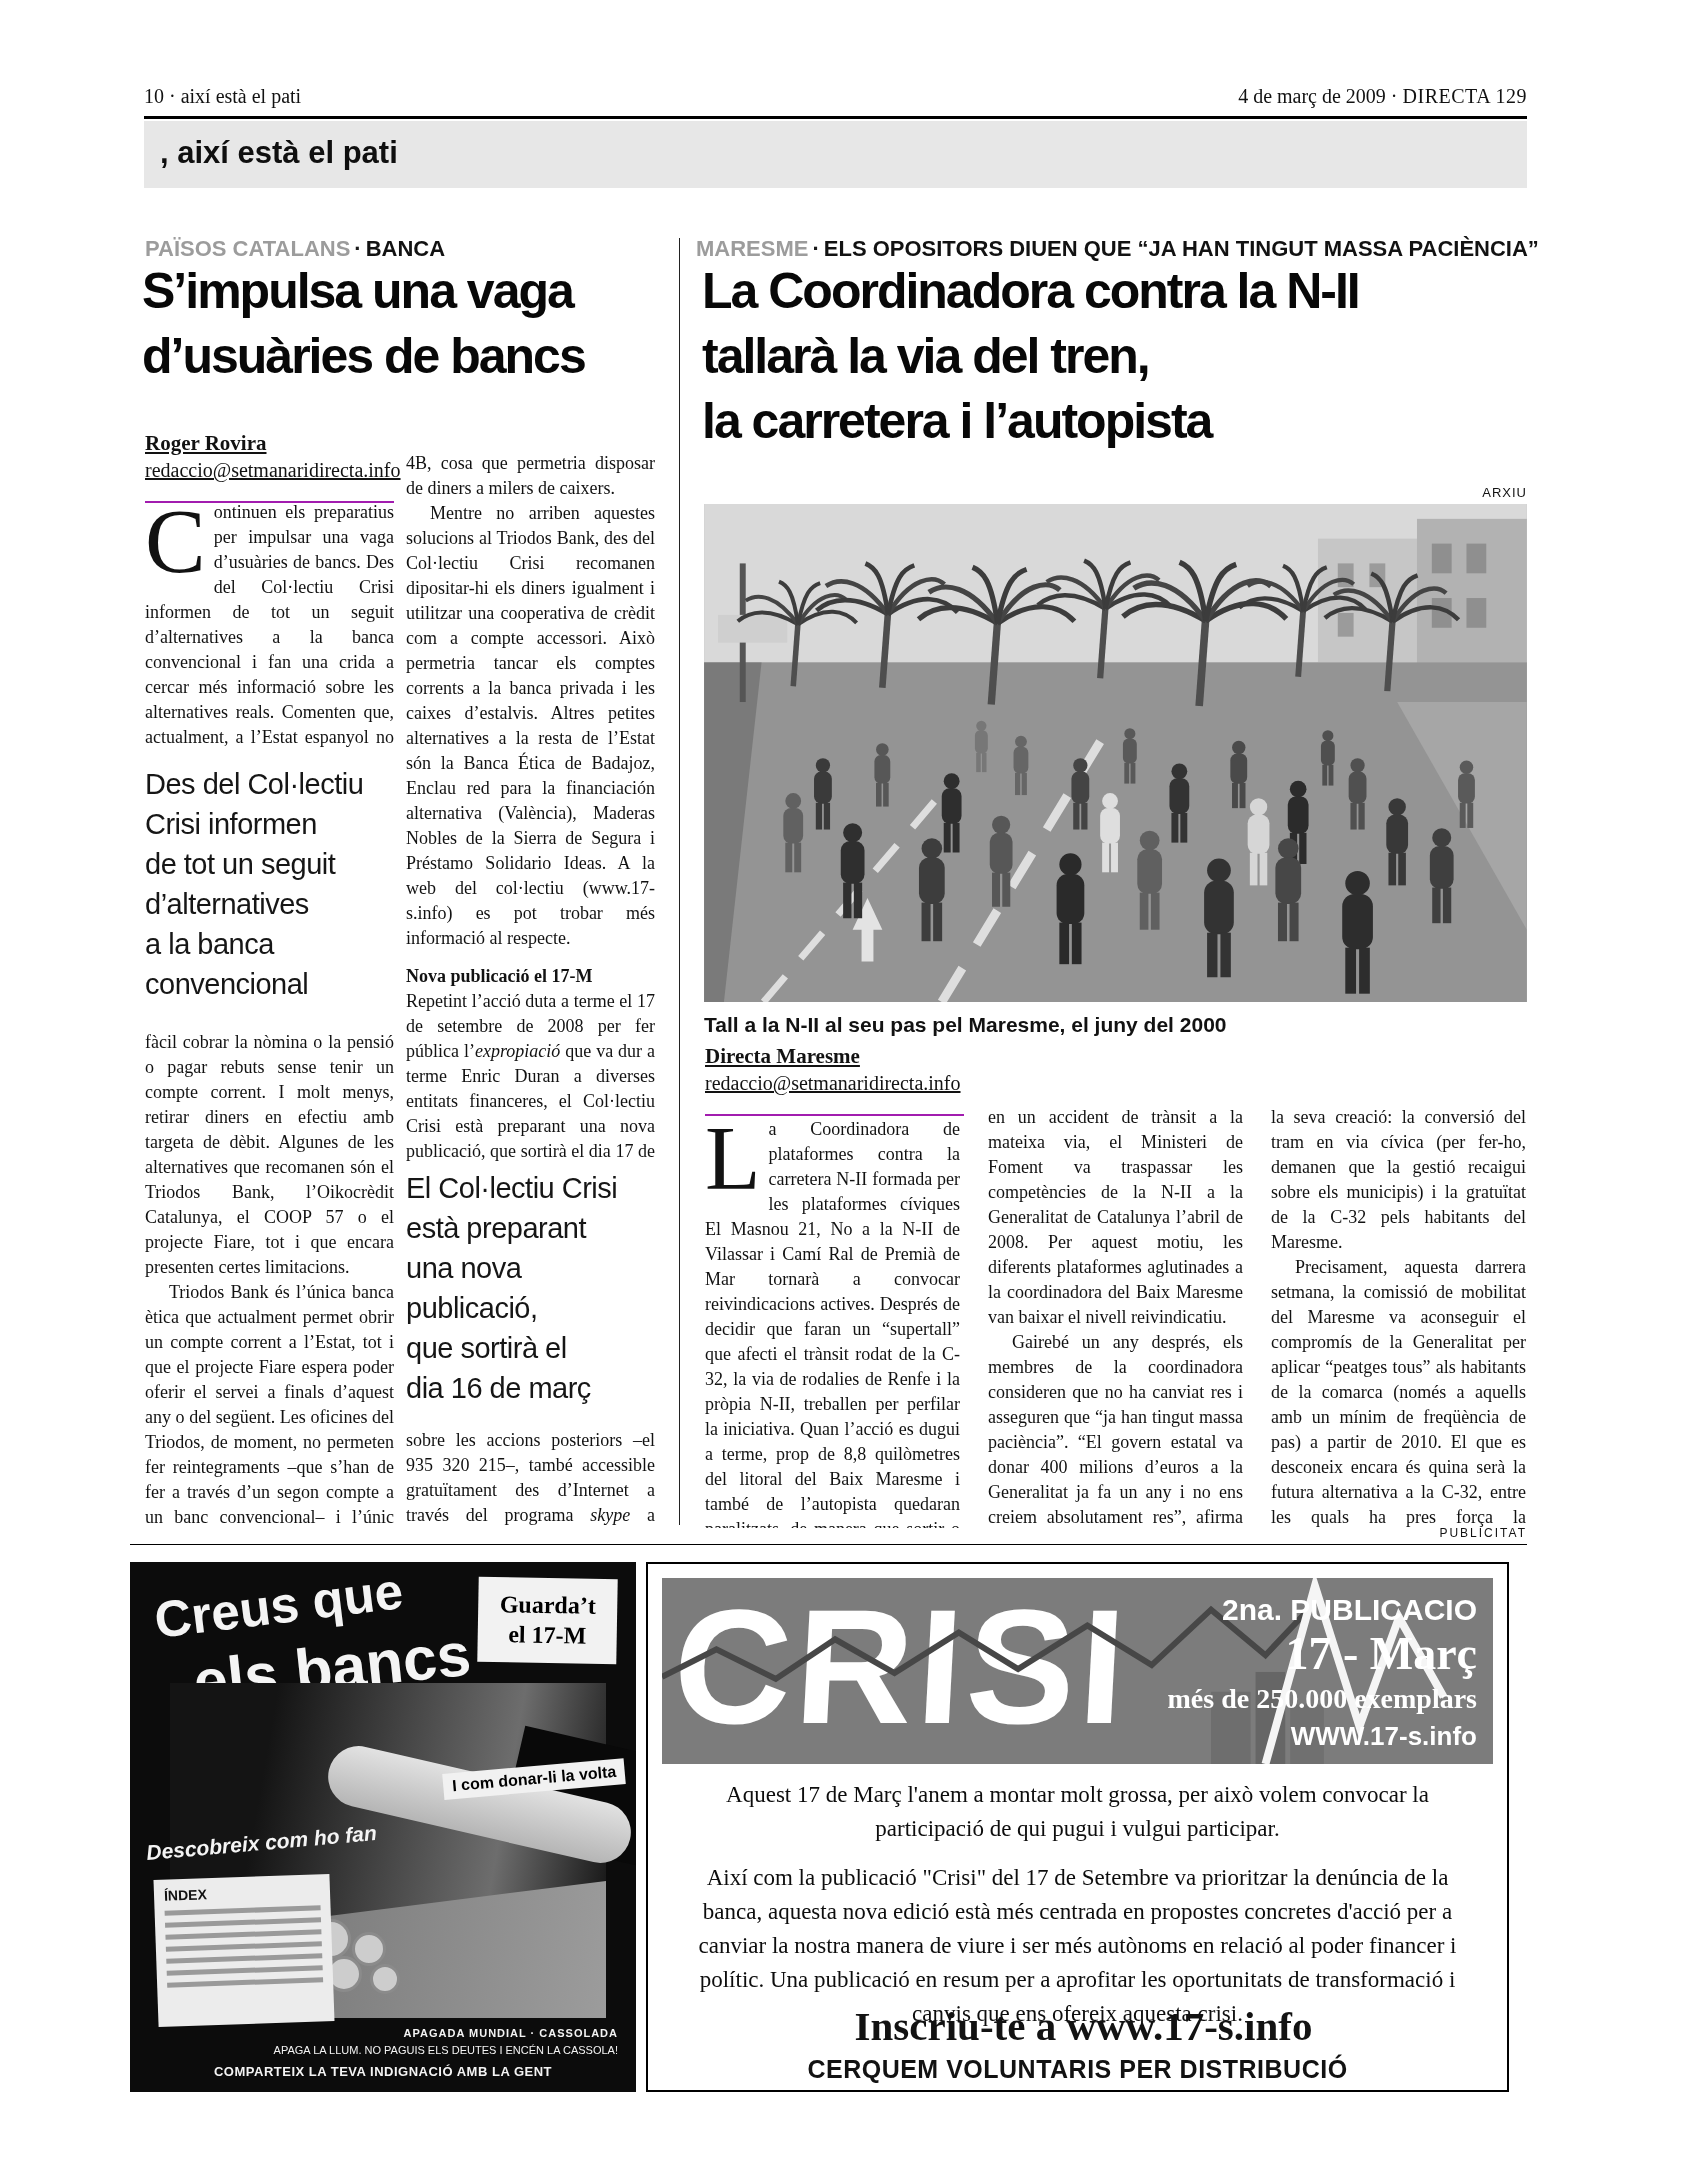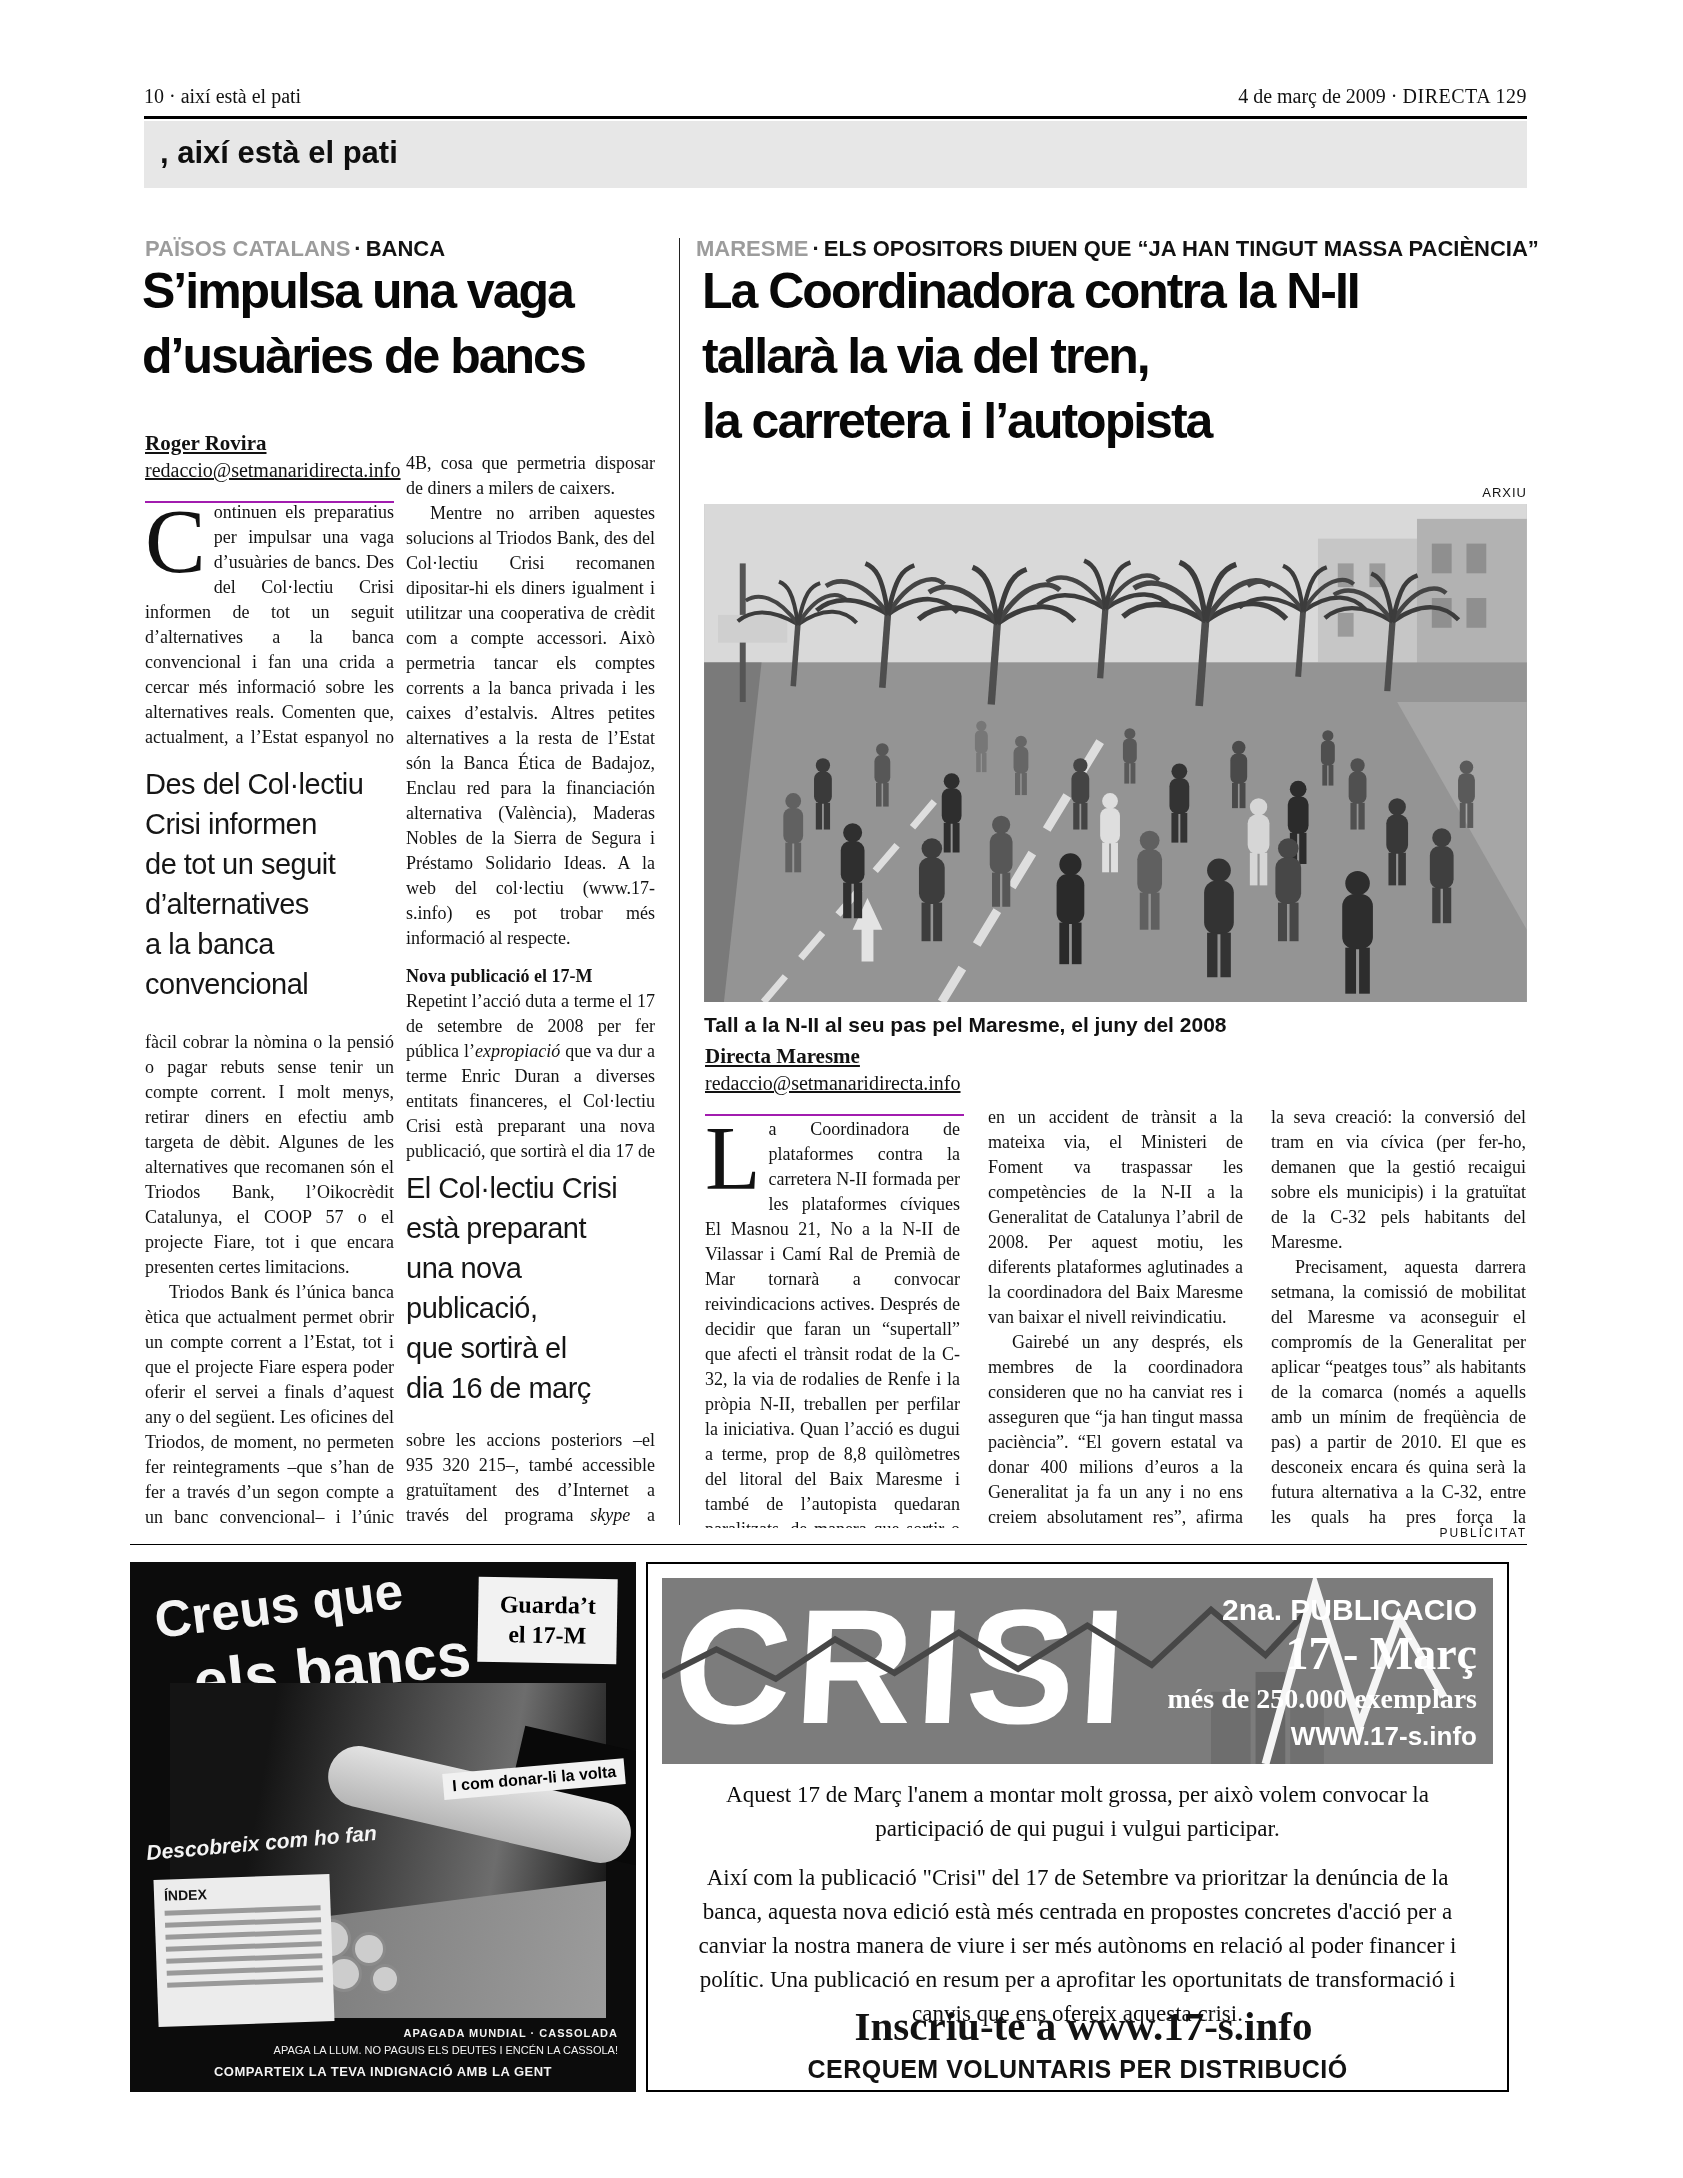--- a/index.html
+++ b/index.html
@@ -230,21 +230,21 @@
       <use href="#person" transform="translate(90,340) scale(1.0)" color="#616161"></use>
       <use href="#person" transform="translate(745,385) scale(1.2)" color="#3f3f3f"></use>
       <use href="#person" transform="translate(410,340) scale(1.0)" color="#dedede"></use>
       <use href="#person" transform="translate(280,250) scale(0.65)" color="#777777"></use>
       <use href="#person" transform="translate(560,350) scale(1.1)" color="#d6d6d6"></use>
       <use href="#person" transform="translate(630,262) scale(0.7)" color="#4f4f4f"></use>
       <use href="#person" transform="translate(770,300) scale(0.85)" color="#5a5a5a"></use>
     </svg>
   </div>
 
-  <div class="caption">Tall a la N-II al seu pas pel Maresme, el juny del 2008</div>
+  <div class="caption">Tall a la N-II al seu pas pel Maresme, el juny del 2000</div>
 
   <div class="byline" style="left:705px;top:1043px;width:259px;">
     <div class="name">Directa Maresme</div>
     <div class="email">redaccio@setmanaridirecta.info</div>
   </div>
 
   <div class="bodycol" style="left:705px;top:1117px;width:255px;height:411px;">
     <p><span class="dropcap">L</span><span>a Coordinadora de plataformes contra la carretera N-II formada per les plataformes cíviques El Masnou 21, No a la N-II de Vilassar i Camí Ral de Premià de Mar tornarà a convocar reivindicacions actives. Després de decidir que faran un “supertall” que afecti el trànsit rodat de la C-32, la via de rodalies de Renfe i la pròpia N-II, treballen per perfilar la iniciativa. Quan l’acció es dugui a terme, prop de 8,8 quilòmetres del litoral del Baix Maresme i també de l’autopista quedaran paralitzats, de manera que sortir o accedir a Barcelona a través del Maresme serà gairebé impossible.</span></p>
 
   </div>

